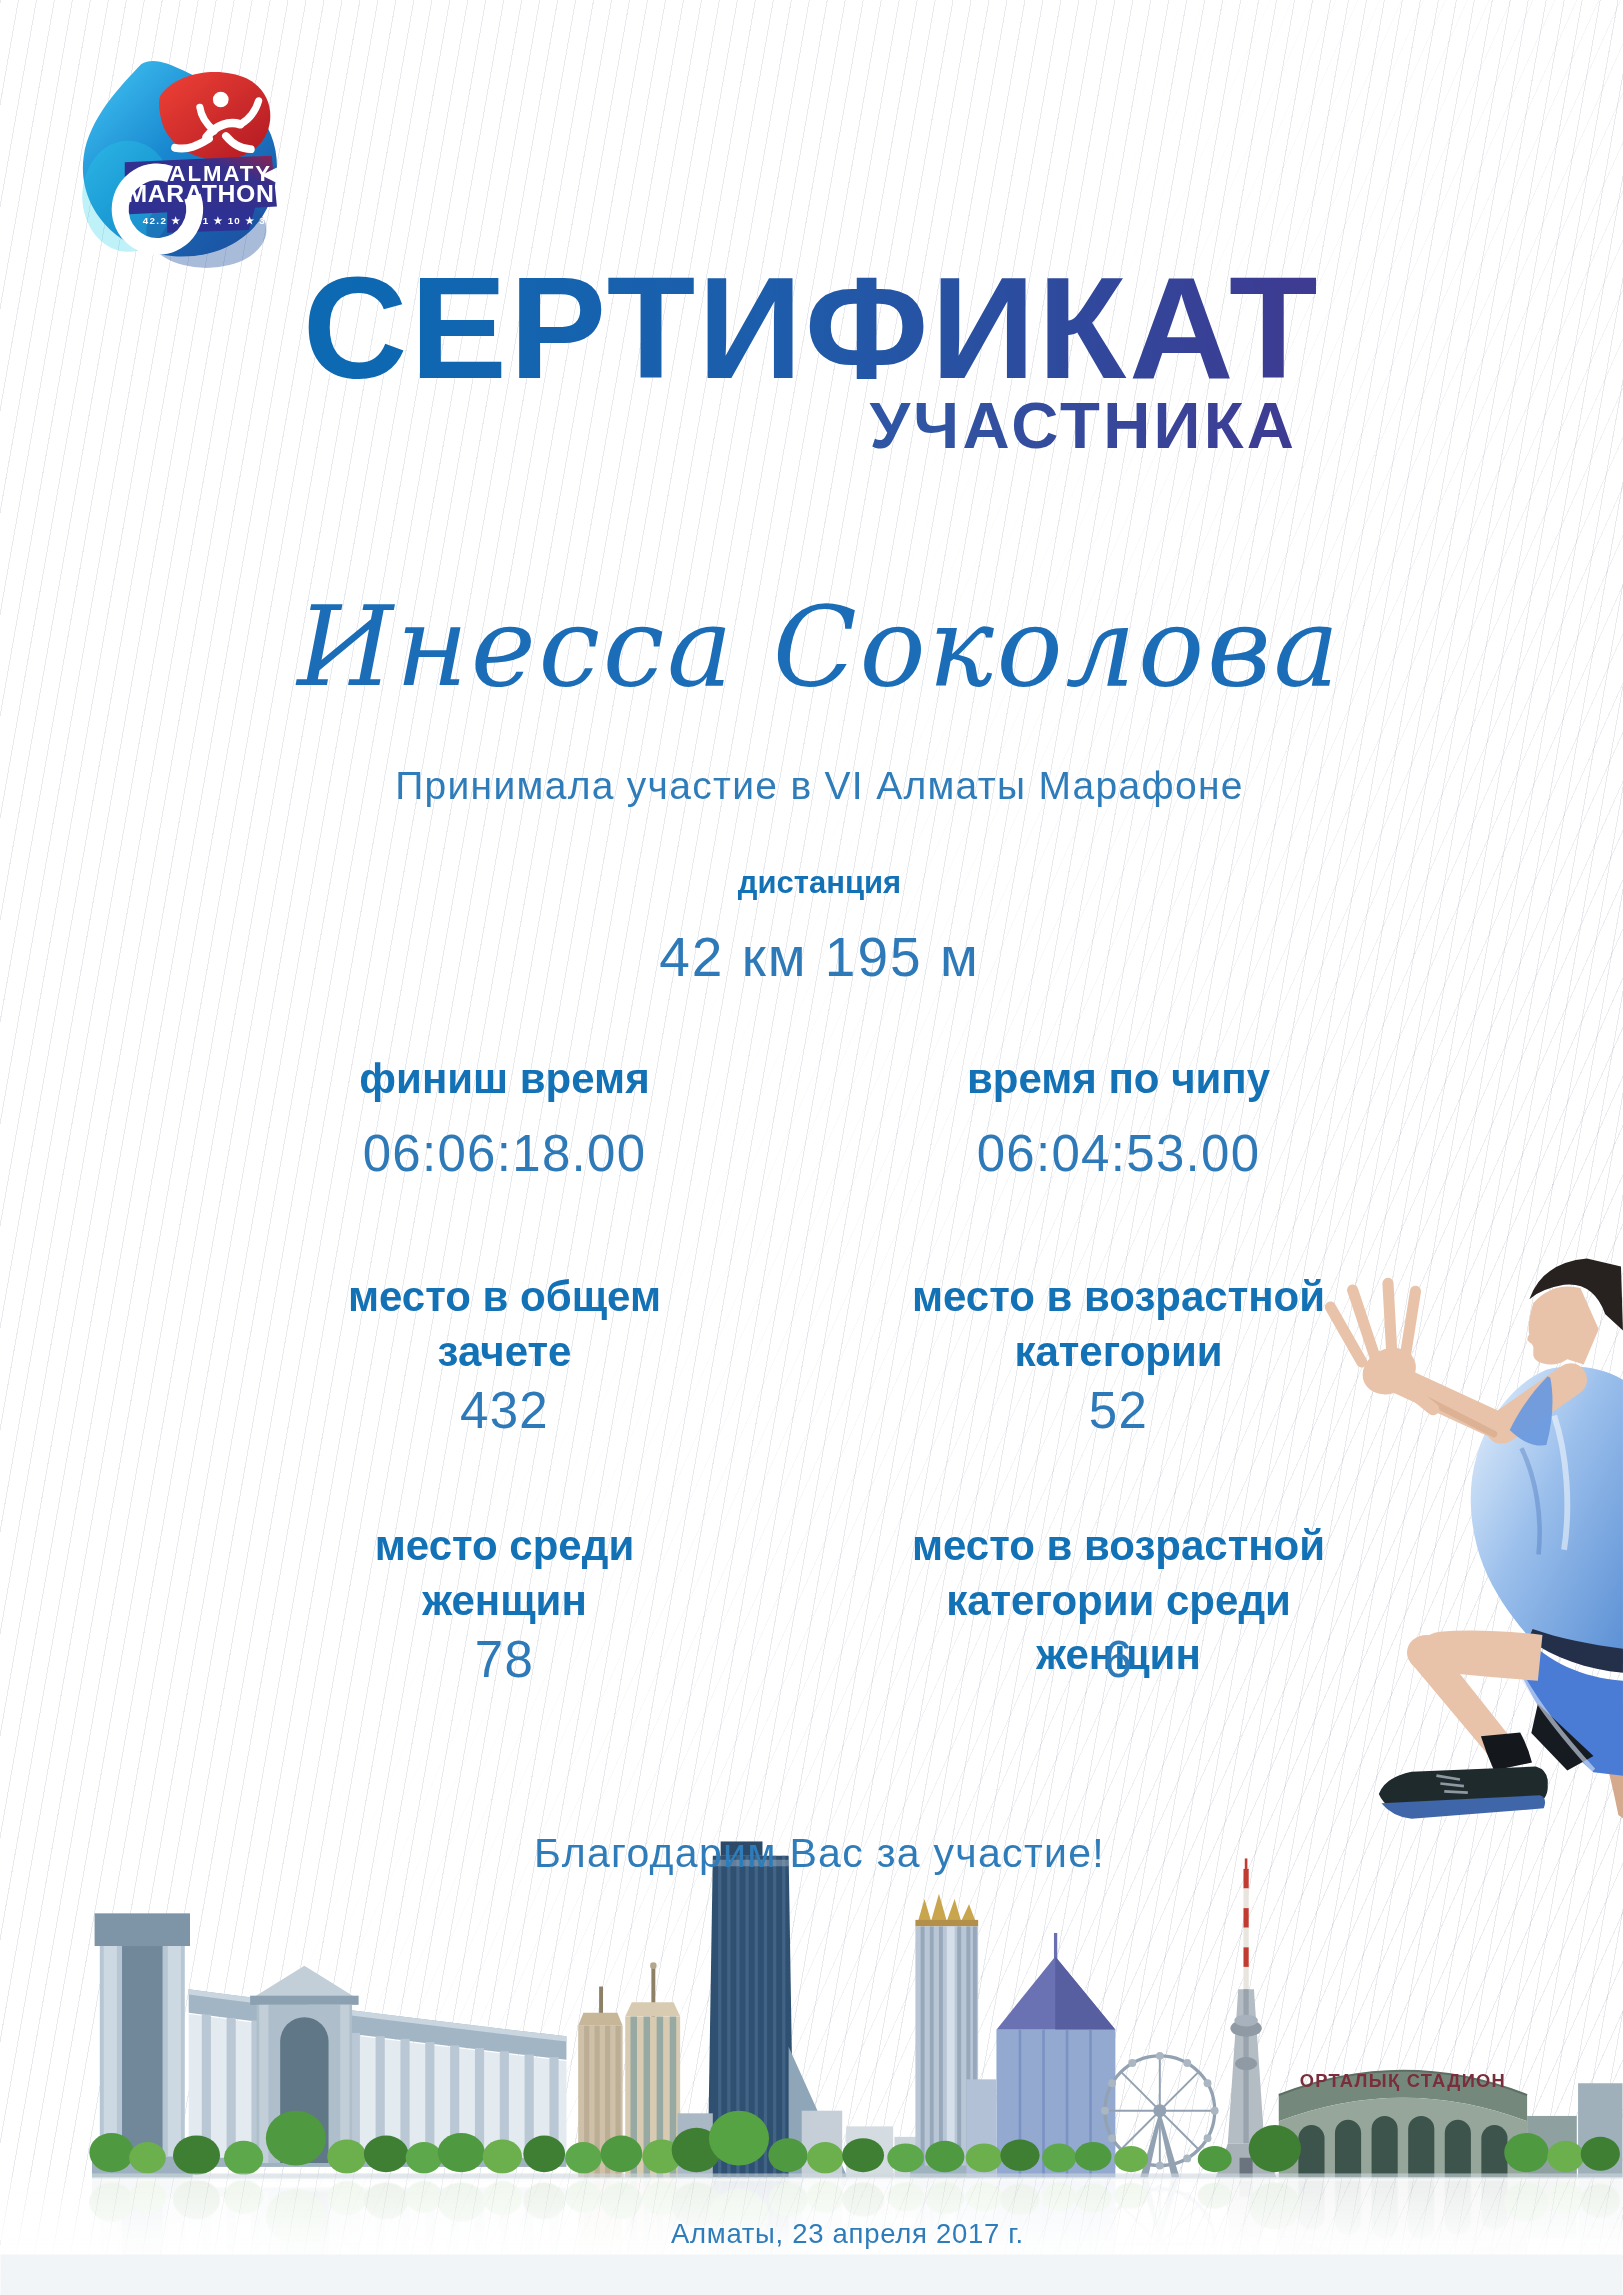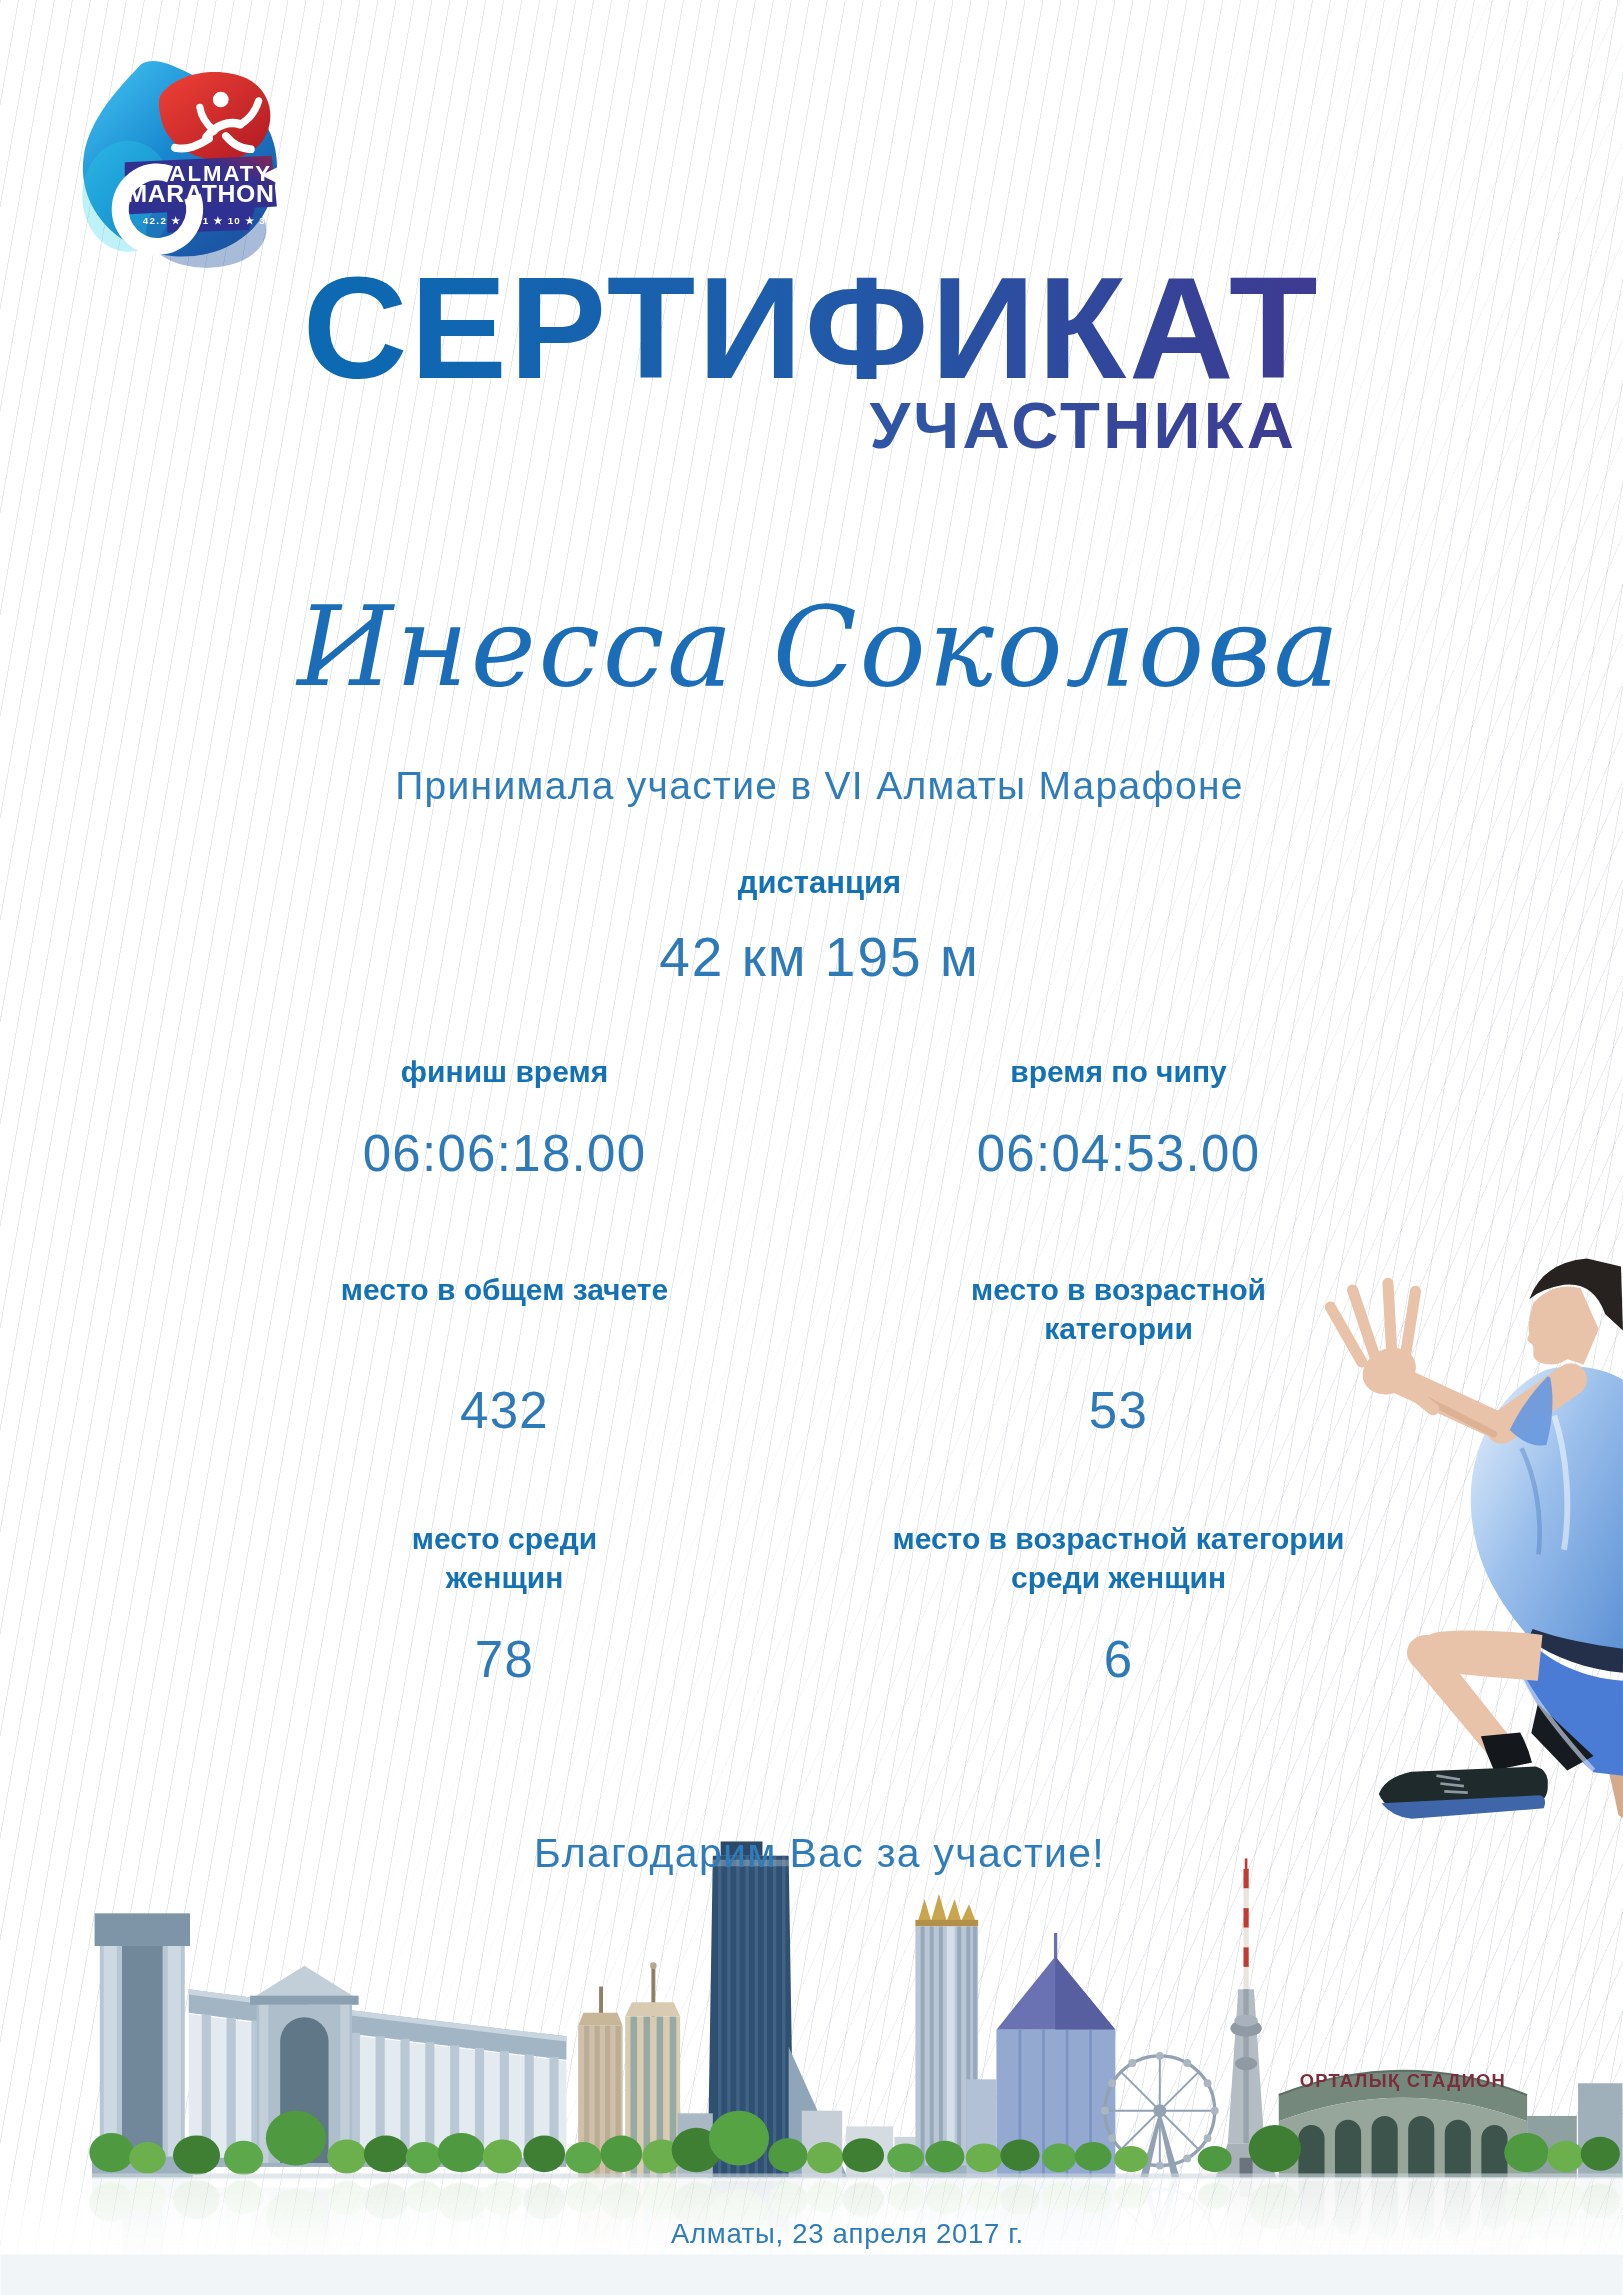--- a/index.html
+++ b/index.html
@@ -32,21 +32,21 @@
   .name{
     top:583px;font-family:"DejaVu Serif",serif;font-style:italic;
     font-size:110px;color:#1a6db6;letter-spacing:2.6px;z-index:2;
   }
   .participation{top:764px;font-size:39px;font-weight:300;color:#2e7cb9;letter-spacing:1.3px;z-index:2;}
   .dist-label{top:865px;font-size:31px;font-weight:700;color:#1371b5;z-index:2;}
   .dist-value{top:925px;font-size:55px;font-weight:300;color:#2e7ab8;letter-spacing:2px;z-index:2;}
   .stat{position:absolute;text-align:center;z-index:2;}
   .col-l{left:145px;width:719px;}
   .col-r{left:759px;width:719px;}
-  .stat-label{font-size:30px;font-weight:700;color:#1371b5;line-height:1.3;}
+  .stat-label{font-size:42px;font-weight:700;color:#1371b5;line-height:1.3;}
   .stat-label span{display:inline-block;}
   .stat-value{font-size:51px;font-weight:300;color:#2e7ab8;letter-spacing:1.3px;}
   .r1l{top:1052px;} .r1v{top:1124px;}
   .r2l{top:1270px;} .r2v{top:1381px;}
   .r3l{top:1519px;} .r3v{top:1630px;}
   .w560{max-width:366px;} .w660{max-width:432px;} .w460{max-width:301px;} .w780{max-width:510px;}
   .thanks{top:1830px;font-size:41px;font-weight:300;color:#2e7cb9;letter-spacing:1.3px;z-index:2;}
   .runner-svg{right:0;top:1252px;width:383px;height:576px;z-index:4;}
   .skyline-svg{left:0;top:1831px;width:1623px;height:464px;z-index:1;}
   .footer-date{
@@ -127,21 +127,21 @@
   <div class="abs ctr dist-value">42 км 195 м</div>
 
   <div class="stat stat-label col-l r1l"><span>финиш время</span></div>
   <div class="stat stat-label col-r r1l"><span>время по чипу</span></div>
   <div class="stat stat-value col-l r1v">06:06:18.00</div>
   <div class="stat stat-value col-r r1v">06:04:53.00</div>
 
   <div class="stat stat-label col-l r2l"><span class="w560">место в общем зачете</span></div>
   <div class="stat stat-label col-r r2l"><span class="w660">место в возрастной категории</span></div>
   <div class="stat stat-value col-l r2v">432</div>
-  <div class="stat stat-value col-r r2v">53</div>
+  <div class="stat stat-value col-r r2v">52</div>
 
   <div class="stat stat-label col-l r3l"><span class="w460">место среди женщин</span></div>
   <div class="stat stat-label col-r r3l"><span class="w780">место в возрастной категории среди женщин</span></div>
   <div class="stat stat-value col-l r3v">78</div>
   <div class="stat stat-value col-r r3v">6</div>
 
   <div class="abs ctr thanks">Благодарим Вас за участие!</div>
 
   <svg class="abs runner-svg" viewBox="0 0 585 880" xmlns="http://www.w3.org/2000/svg">
     <defs>

